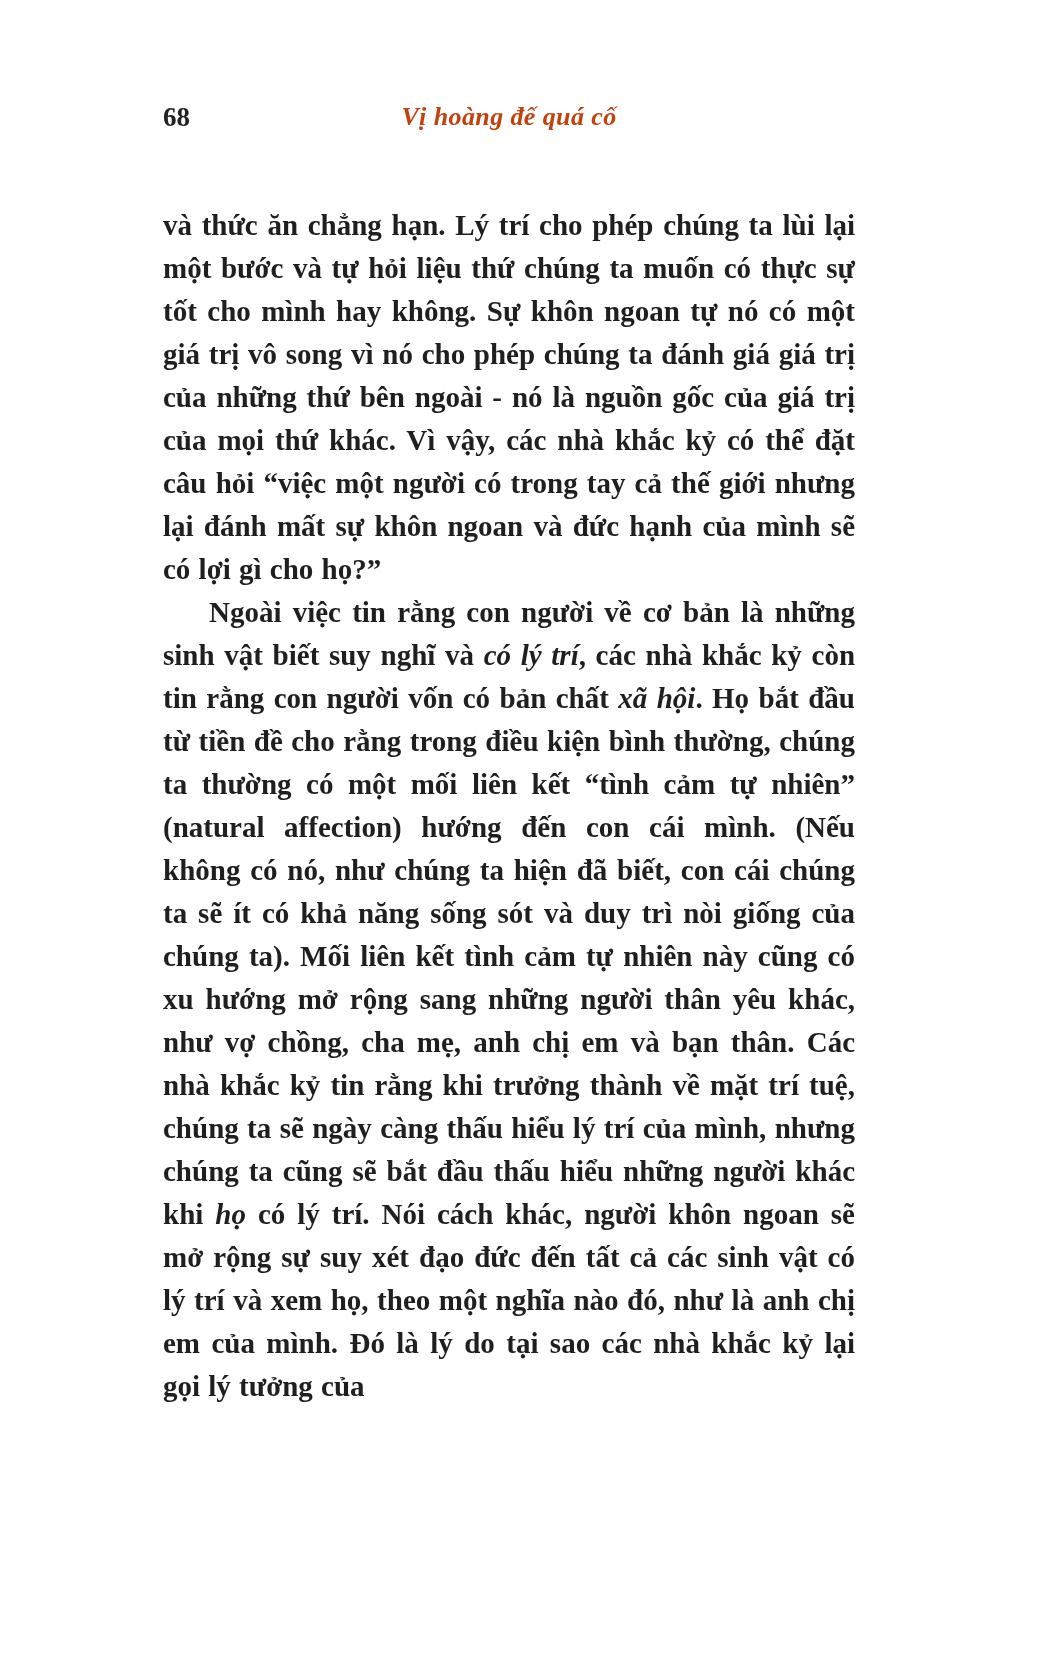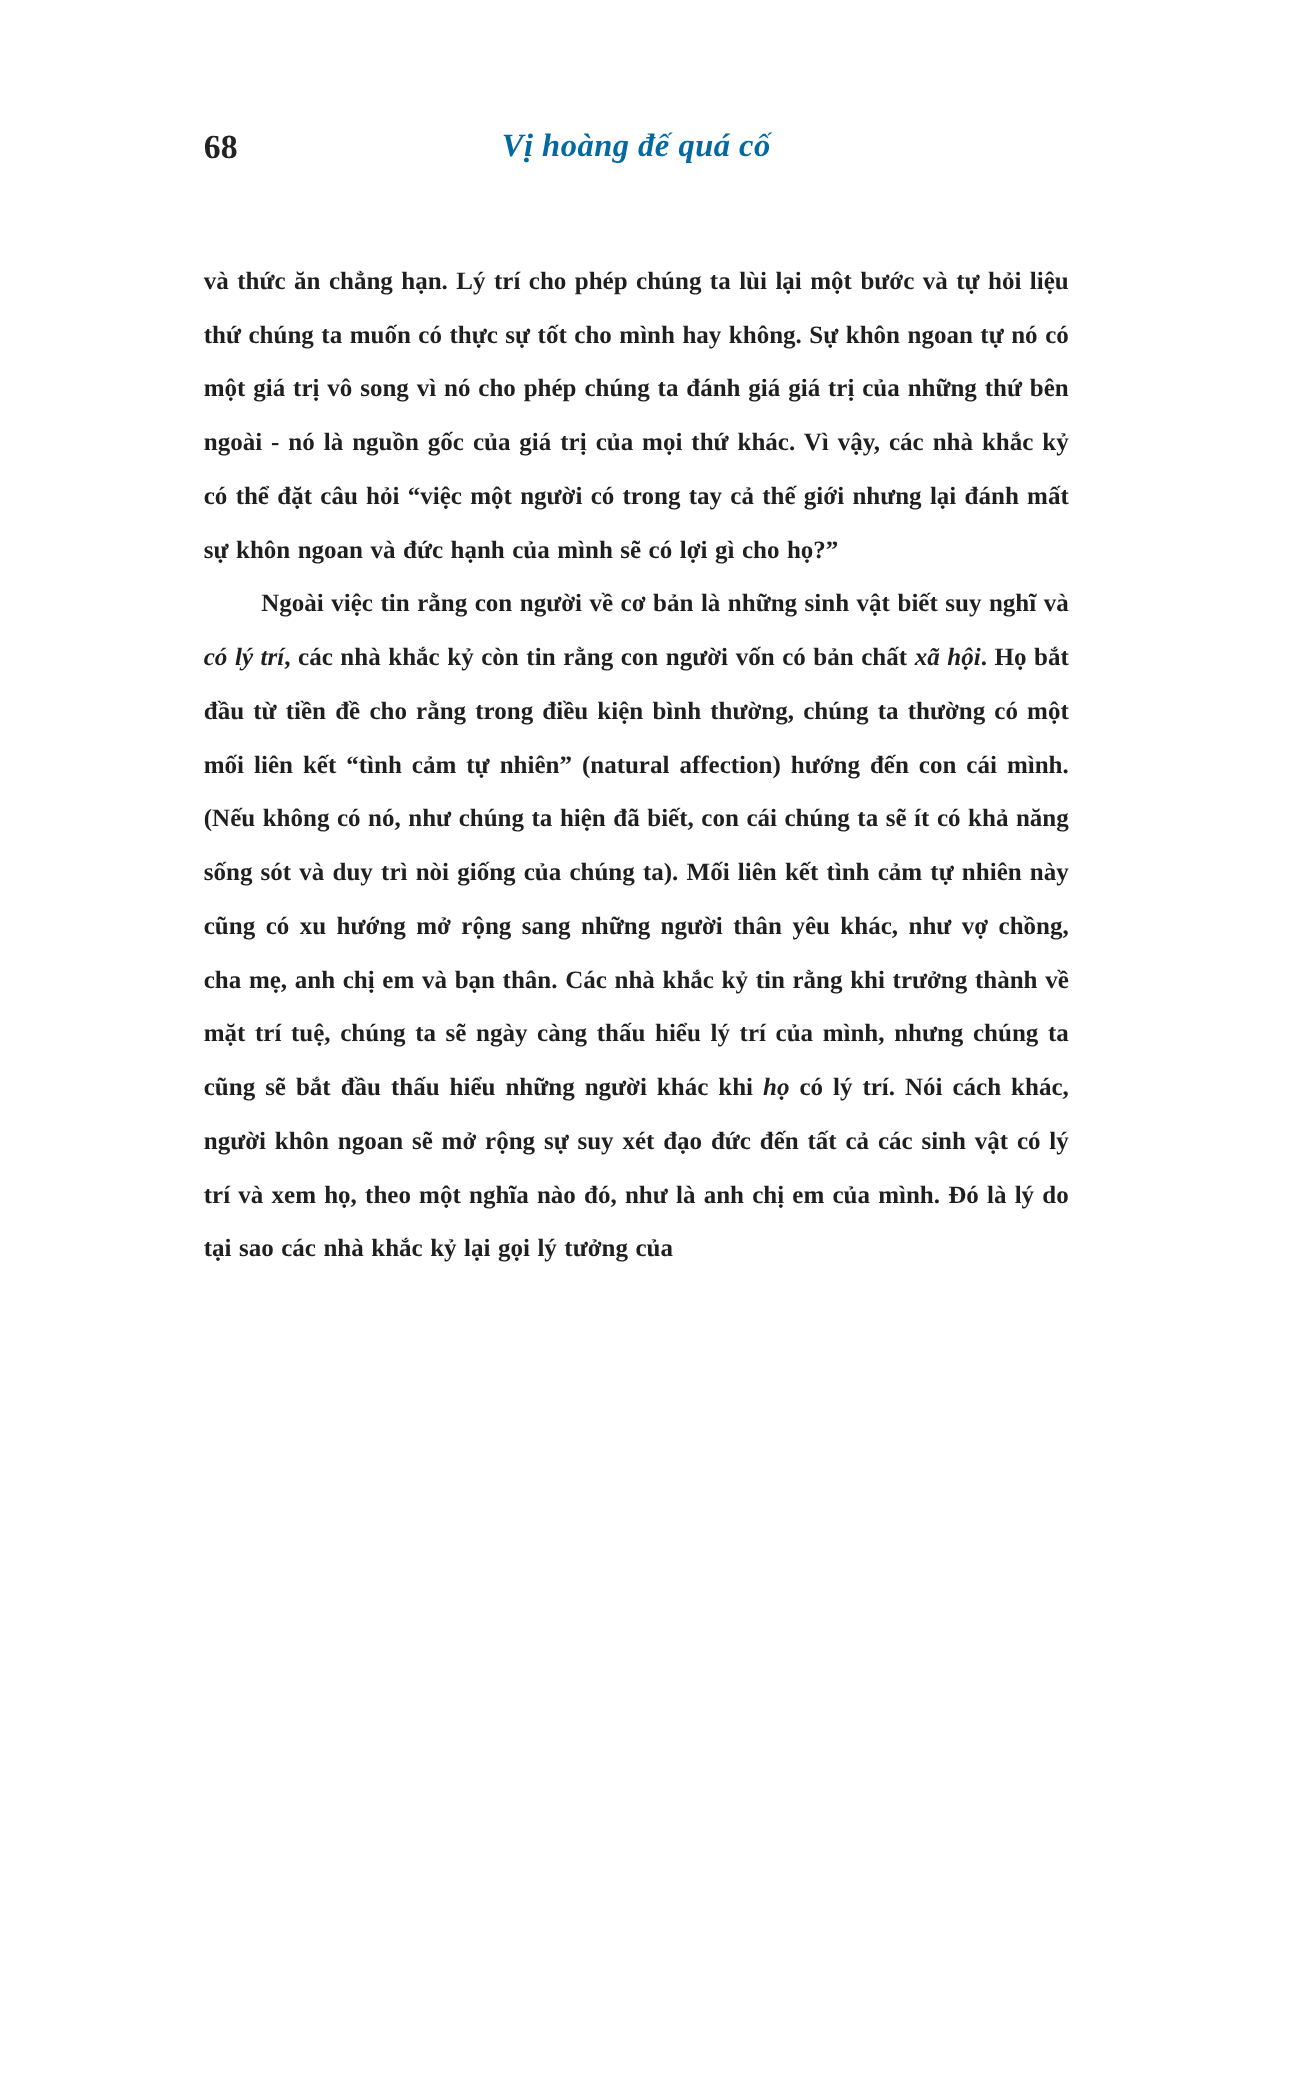--- a/index.html
+++ b/index.html
@@ -31,28 +31,28 @@
     left: 0;
     top: 0;
     font-size: 27px;
     font-style: normal;
     color: #222;
   }
   .running-title {
     font-size: 26px;
     font-style: italic;
     letter-spacing: 0.4px;
-    color: #0369a1;
+    color: #c2410c;
   }
   .body-text {
     width: 692px;
   }
   .body-text p.para {
     margin: 0;
-    font-size: 20px;
+    font-size: 29px;
     line-height: 43px;
     text-align: justify;
     text-justify: inter-word;
     word-spacing: 1px;
   }
   .body-text p.para.indent {
     text-indent: 46px;
   }
   .body-text em {
     font-style: italic;

